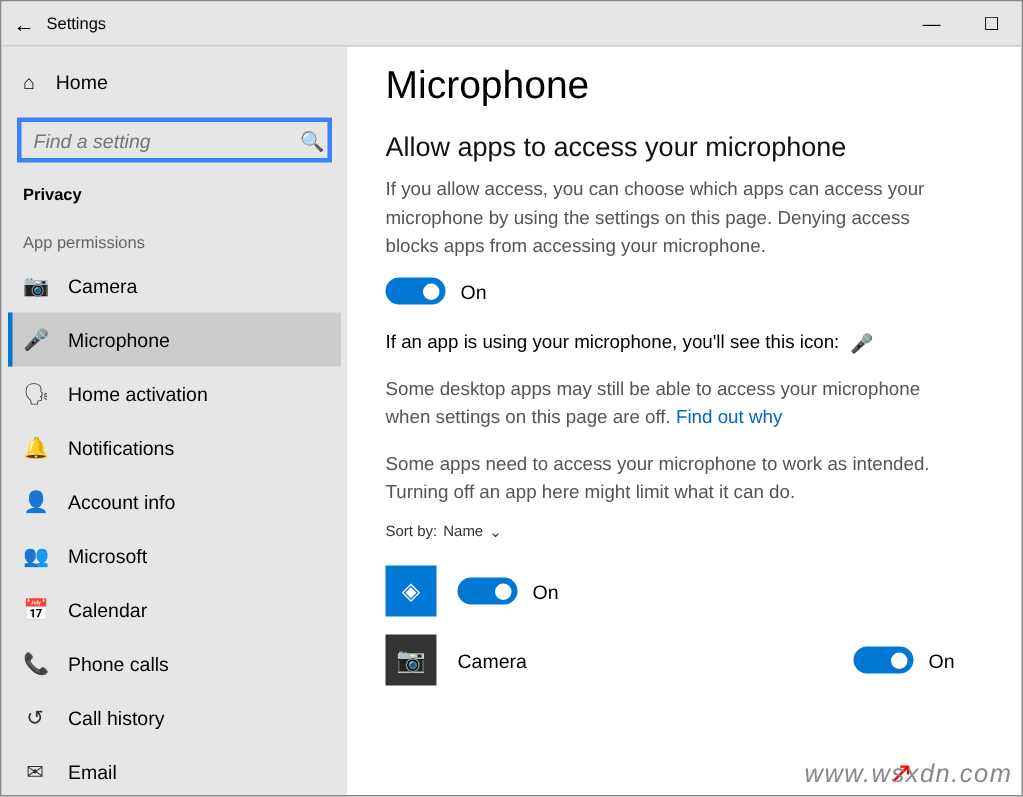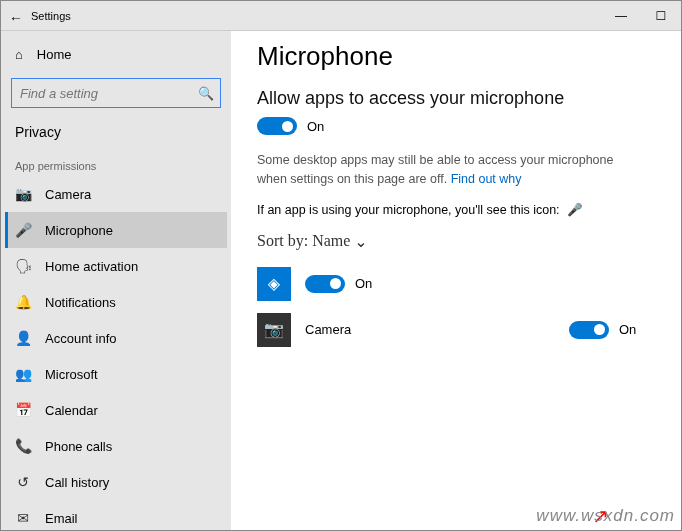--- a/index.html
+++ b/index.html
@@ -5,39 +5,39 @@
   * { box-sizing: border-box; margin: 0; padding: 0; }
   body { font-family: "Segoe UI", Arial, sans-serif; font-size: 13px; color: #000; background: #fff; width: 682px; height: 531px; overflow: hidden; border: 1px solid #888; position: relative; }
   .titlebar { height: 30px; display: flex; align-items: center; background: #e6e6e6; border-bottom: 1px solid #ccc; }
   .titlebar .back { width: 30px; text-align: center; font-size: 14px; cursor: pointer; }
   .titlebar .title { font-size: 11px; }
   .titlebar .wincontrols { margin-left: auto; display: flex; }
   .titlebar .wincontrols div { width: 40px; height: 30px; display: flex; align-items: center; justify-content: center; font-size: 12px; cursor: pointer; }
   .container { display: flex; height: calc(100% - 30px); }
   .sidebar { width: 230px; background: #e6e6e6; padding: 8px 4px; overflow-y: auto; }
   .nav-home { display: flex; align-items: center; gap: 14px; padding: 8px 10px; font-size: 13px; cursor: pointer; }
-  .searchbox { margin: 8px 6px 10px 6px; border: 1px solid #3b82f6; height: 30px; display: flex; align-items: center; padding: 0 8px; background: #e6e6e6; }
+  .searchbox { margin: 8px 6px 10px 6px; border: 3px solid #3b82f6; height: 30px; display: flex; align-items: center; padding: 0 8px; background: #e6e6e6; }
   .searchbox input { flex: 1; border: none; background: transparent; outline: none; font-size: 13px; font-style: italic; color: #555; }
   .searchbox .sicon { font-size: 13px; color: #555; }
-  .section-label { font-weight: 400; font-size: 14px; padding: 6px 10px 10px 10px; }
+  .section-label { font-weight: 700; font-size: 11px; padding: 6px 10px 10px 10px; }
   .group-label { color: #666; font-size: 11px; padding: 10px 10px 4px 10px; }
   .nav-item { display: flex; align-items: center; gap: 14px; padding: 10px 10px; font-size: 13px; cursor: pointer; }
   .nav-item.active { background: #ccc; border-left: 3px solid #0078d4; padding-left: 7px; }
   .nav-item .icon { width: 16px; text-align: center; font-size: 14px; color: #333; display: inline-block; }
   .content { flex: 1; padding: 10px 22px 10px 26px; overflow-y: auto; }
   .content h1 { font-weight: 300; font-size: 26px; margin-bottom: 16px; }
   .content h2 { font-weight: 400; font-size: 18px; margin-bottom: 8px; color: #111; }
   .content p.desc { color: #555; font-size: 12.5px; line-height: 1.5; margin-bottom: 12px; max-width: 370px; }
   .toggle-row { display: flex; align-items: center; gap: 10px; margin-bottom: 16px; }
   .toggle { width: 40px; height: 18px; border-radius: 10px; background: #0078d4; position: relative; cursor: pointer; }
   .toggle .knob { width: 11px; height: 11px; background: #fff; border-radius: 50%; position: absolute; top: 3.5px; right: 4px; }
   .toggle-label { font-size: 13px; }
   .link { color: #0067c0; text-decoration: none; cursor: pointer; }
   .icon-inline { display: inline-block; vertical-align: middle; margin-left: 4px; }
-  .sortby { font-size: 16px; color: #333; margin: 6px 0 10px 0; display: flex; align-items: center; gap: 4px; font-family: Liberation Serif, serif; }
+  .sortby { font-size: 10px; color: #333; margin: 6px 0 10px 0; display: flex; align-items: flex-start; gap: 4px; }
   .app-row { display: flex; align-items: center; padding: 6px 0; }
   .app-icon { width: 34px; height: 34px; background: #0078d4; margin-right: 14px; display: flex; align-items: center; justify-content: center; color: #fff; font-size: 16px; }
   .app-icon.dark { background: #333; }
   .app-name { flex: 1; font-size: 13px; }
   .app-toggle-wrap { display: flex; align-items: center; gap: 10px; width: 90px; justify-content: flex-start; }
   .arrow-annot { position: absolute; right: 72px; bottom: 2px; color: red; font-size: 20px; pointer-events: none; }
   .watermark { position: absolute; right: 6px; bottom: 4px; font-size: 17px; color: #888; font-style: italic; pointer-events: none; letter-spacing: 1px; }
 </style>
 </head>
 <body>
@@ -104,37 +104,39 @@
     <div class="nav-item">
       <span class="icon">✉</span>
       <span>Email</span>
     </div>
   </div>
 
   <div class="content">
     <h1>Microphone</h1>
 
     <h2>Allow apps to access your microphone</h2>
+    <p class="desc">If you allow access, you can choose which apps can access your microphone by using the settings on this page. Denying access blocks apps from accessing your microphone.</p>
 
     <div class="toggle-row">
       <div class="toggle">
           <div class="knob"></div>
         </div>
       <span class="toggle-label">On</span>
     </div>
 
-    <p class="desc">
-      <span>Some desktop apps may still be able to access your microphone when settings on this page are off. </span><a class="link">Find out why</a>
-    </p>
-
     <p class="desc" style="color:#000;">
       <span>If an app is using your microphone, you'll see this icon:</span>
       <span class="icon-inline">🎤</span>
     </p>
 
+    <p class="desc">
+      <span>Some desktop apps may still be able to access your microphone when settings on this page are off. </span><a class="link">Find out why</a>
+    </p>
+
+    <p class="desc">Some apps need to access your microphone to work as intended. Turning off an app here might limit what it can do.</p>
 
     <div class="sortby">
       <span>Sort by:</span>
       <span>Name</span>
       <span>⌄</span>
     </div>
 
     <div class="app-row">
       <div class="app-icon">◈</div>
       <div class="app-toggle-wrap">

